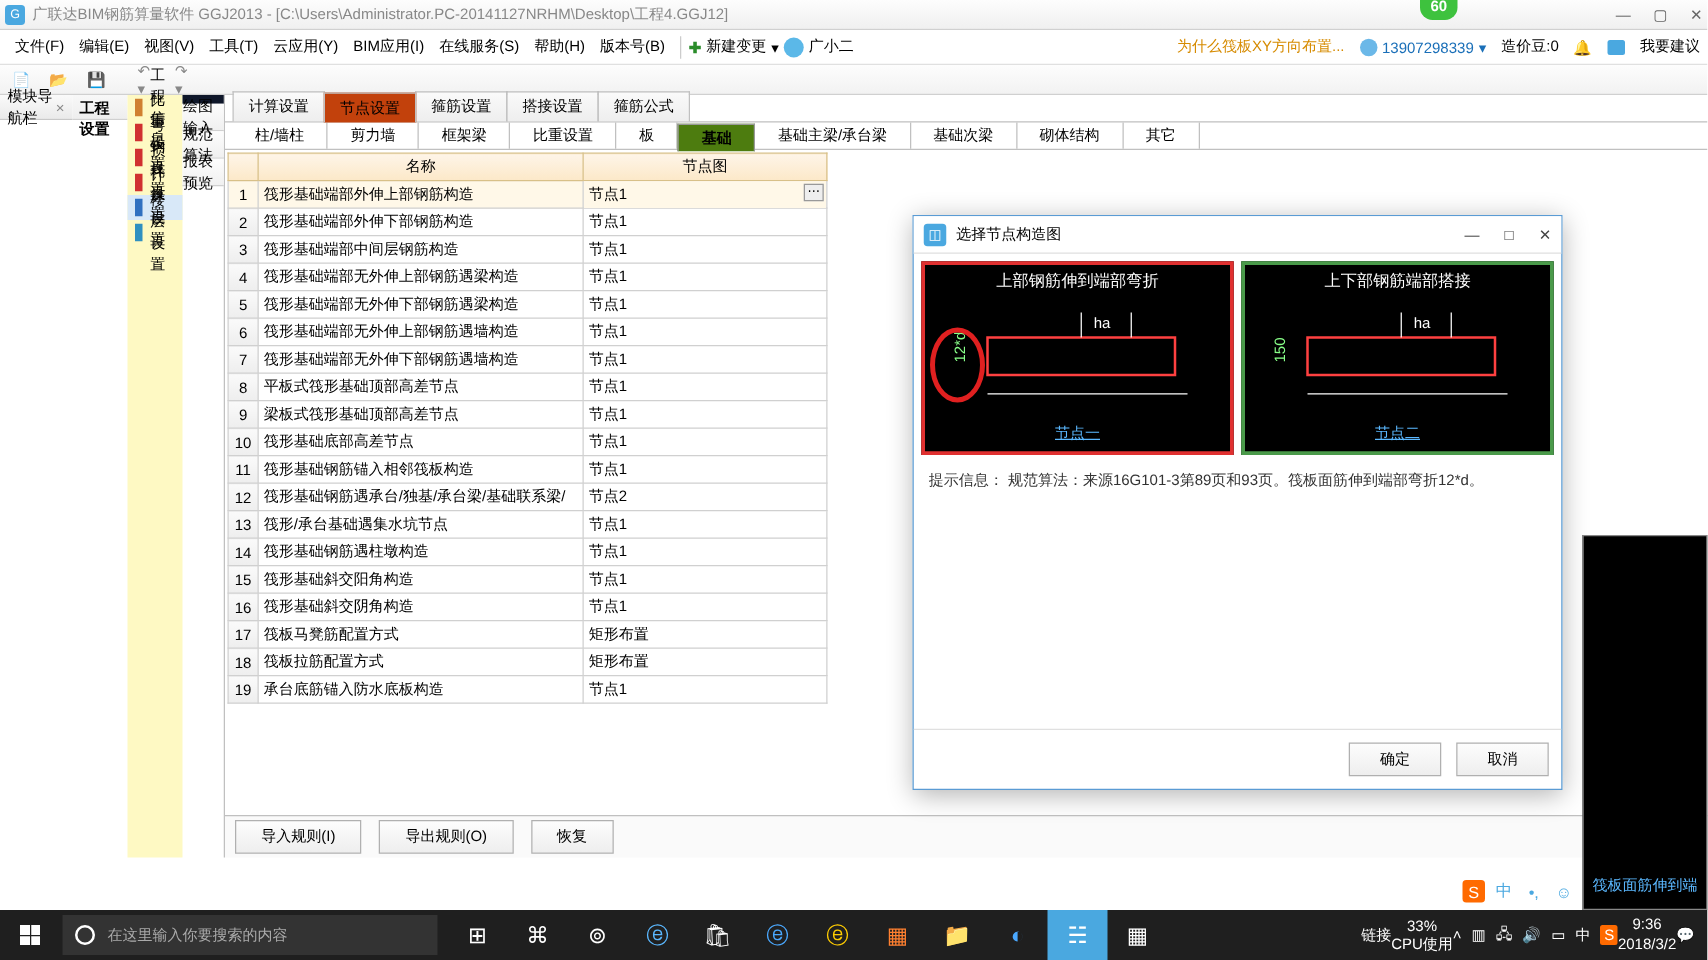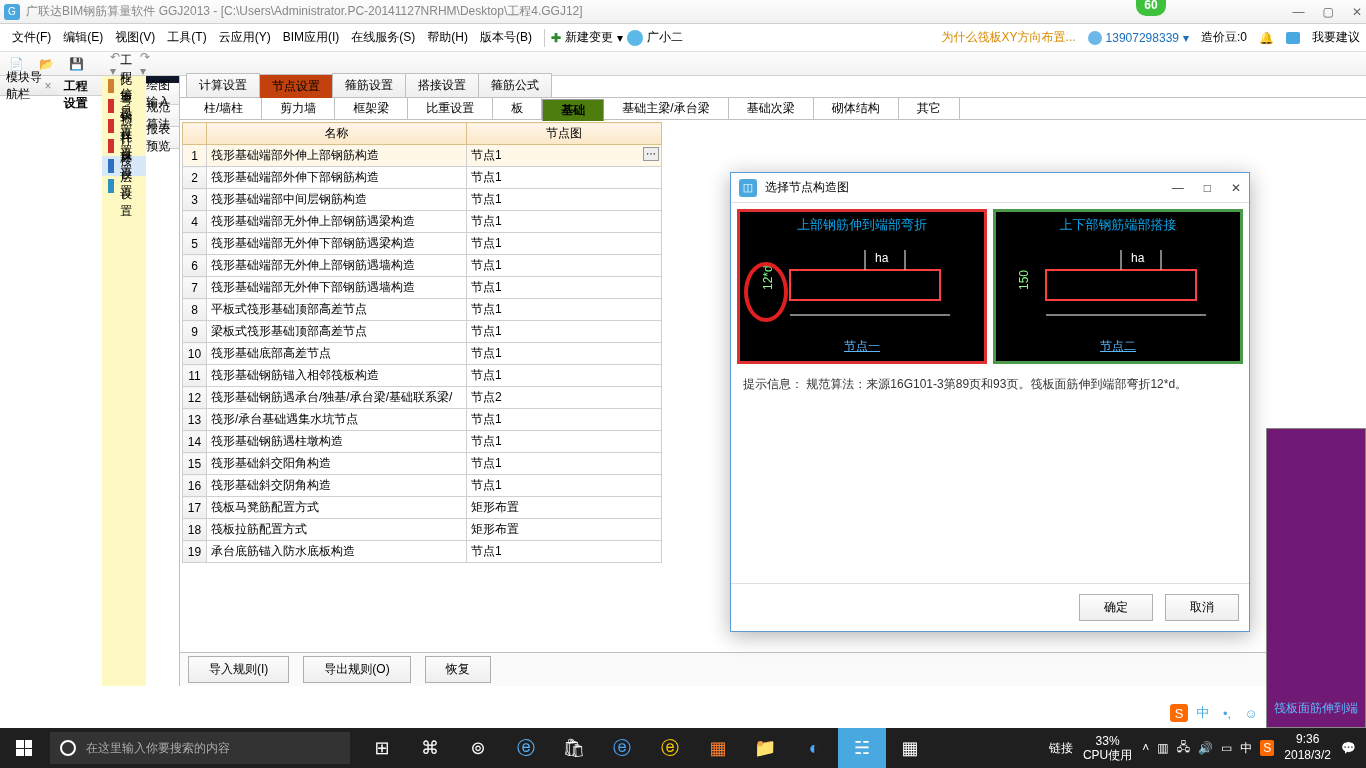--- a/index.html
+++ b/index.html
@@ -53,40 +53,40 @@
 
 .dialog{position:absolute;left:730px;top:172px;width:520px;height:460px;background:#fff;border:1px solid #5a9bd4;box-shadow:0 4px 20px rgba(0,0,0,0.3);display:flex;flex-direction:column;z-index:50}
 .dlgtitle{height:30px;background:#fff;display:flex;align-items:center;padding:0 8px;border-bottom:1px solid #e0e0e0}
 .dlgtitle .dicon{width:18px;height:18px;background:#4aa8e0;border-radius:3px;margin-right:8px;color:#fff;display:flex;align-items:center;justify-content:center;font-size:11px}
 .dlgtitle .dcontrols{margin-left:auto;display:flex;gap:20px;color:#444;font-size:14px}
 .dlgtitle .dcontrols span{cursor:pointer}
 .dlgbody{flex:1;padding:6px;display:flex;flex-direction:column}
 .dlgopts{display:flex;gap:6px}
 .optcard{flex:1;border:3px solid #4a9a4a;background:#000;height:155px;position:relative;cursor:pointer}
 .optcard.sel{border-color:#e03030}
-.optcard .otitle{color:#0ea5e9;text-align:center;padding:4px;font-size:13px}
+.optcard .otitle{color:#ffffff;text-align:center;padding:4px;font-size:13px}
 .optcard .olink{position:absolute;bottom:6px;width:100%;text-align:center;color:#5bb8ff;text-decoration:underline}
 .optcard svg{position:absolute;top:28px;left:10px}
 .redcircle{position:absolute;left:4px;top:50px;width:44px;height:60px;border:4px solid #e02020;border-radius:50%}
 .dlghint{padding:12px 6px;color:#333}
 .dlgbtns{padding:10px;display:flex;justify-content:flex-end;gap:12px;border-top:1px solid #e0e0e0}
 .dbtn{padding:4px 24px;border:1px solid #b0b0b0;background:linear-gradient(#fdfdfd,#eee);cursor:pointer}
 
-.rightpeek{position:absolute;right:0;top:352px;width:100px;height:300px;background:#701a75;border:1px solid #888;z-index:10}
+.rightpeek{position:absolute;right:0;top:352px;width:100px;height:300px;background:#000000;border:1px solid #888;z-index:10}
 .rightpeek .rptxt{position:absolute;bottom:10px;width:100%;text-align:center;color:#5bb8ff}
 
 .taskbar{position:absolute;left:0;bottom:0;width:100%;height:40px;background:#1f1f1f;display:flex;align-items:center;color:#fff}
 .taskbar .start{width:48px;height:40px;display:flex;align-items:center;justify-content:center}
 .taskbar .win{width:16px;height:16px;display:grid;grid-template:1fr 1fr/1fr 1fr;gap:1px}
 .taskbar .win span{background:#fff}
 .taskbar .search{width:300px;height:32px;background:#333;display:flex;align-items:center;padding:0 10px;gap:10px;color:#aaa;margin-left:2px}
 .taskbar .search .circ{width:16px;height:16px;border:2px solid #fff;border-radius:50%}
 .taskbar .tbicons{display:flex;align-items:center;height:100%;margin-left:8px}
 .taskbar .tbicons .ti{width:48px;height:40px;display:flex;align-items:center;justify-content:center;font-size:18px}
-.taskbar .tray{margin-left:auto;display:flex;align-items:center;gap:10px;padding-right:10px;font-size:11px}
+.taskbar .tray{margin-left:auto;display:flex;align-items:center;gap:0;padding-right:10px;font-size:11px}
 .taskbar .tray .cpu{text-align:center;line-height:1.2}
 .taskbar .tray .clock{text-align:center;line-height:1.3}
 .trayiconrow{display:flex;gap:8px;align-items:center}
 
 .imebar{position:absolute;right:8px;bottom:44px;display:flex;gap:6px;align-items:center;background:#fff;padding:2px}
 .imebar span{width:18px;height:18px;display:flex;align-items:center;justify-content:center;font-size:13px}
 </style>
 </head>
 <body>
 

